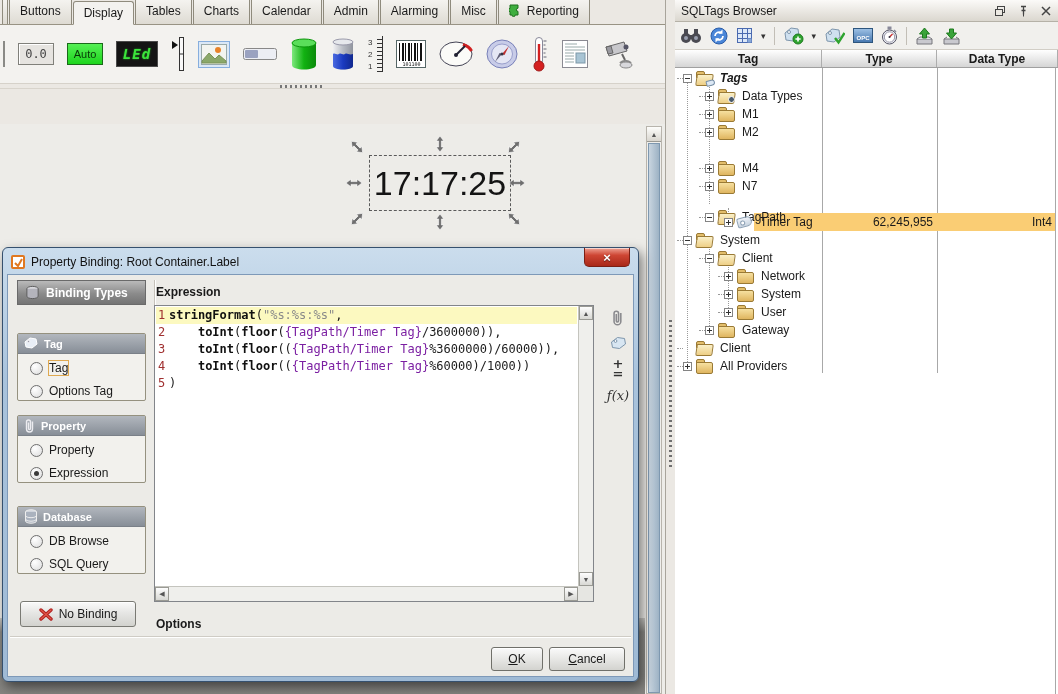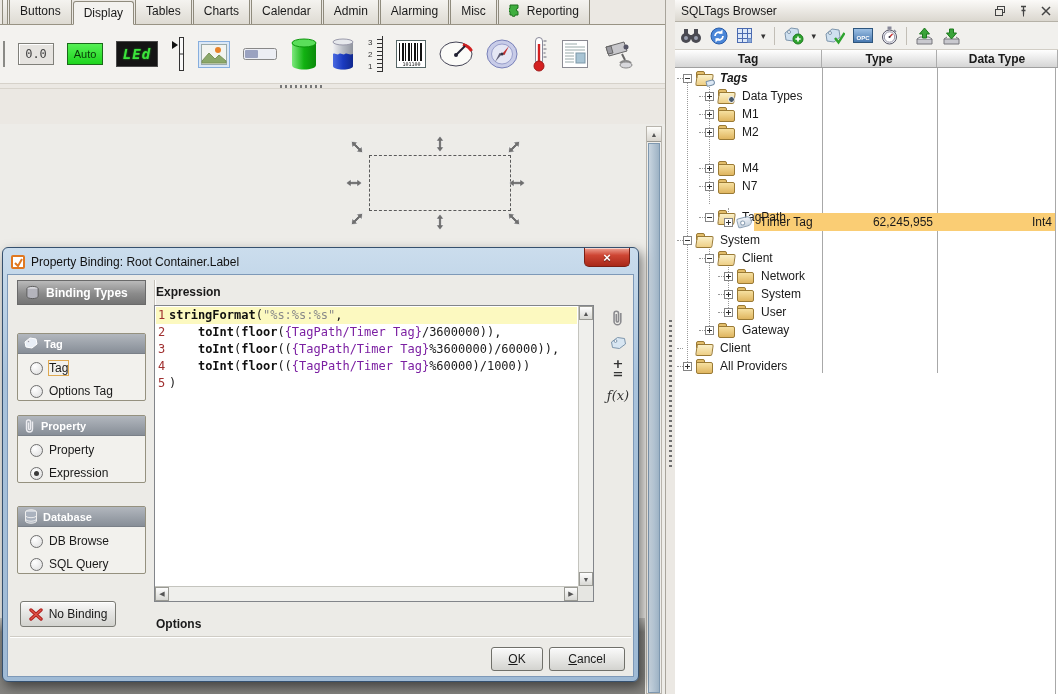--- a/index.html
+++ b/index.html
@@ -87,21 +87,21 @@
 .dlg-close{position:absolute;top:0;right:8px;width:46px;height:19px;border:1px solid #7a1f14;border-top:none;border-radius:0 0 5px 5px;background:linear-gradient(#EFA293,#CE4634 40%,#A82818);color:#fff;font-weight:bold;font-size:13px;display:flex;align-items:center;justify-content:center;box-shadow:inset 0 1px 0 rgba(255,255,255,.55);text-shadow:0 1px 1px rgba(0,0,0,.5)}
 .dlg-body{position:absolute;left:4px;right:4px;top:26px;bottom:4px;background:#ECEBE7;border:1px solid #7E99B8}
 .bind-hdr{position:absolute;left:9px;top:5px;width:129px;height:25px;background:linear-gradient(#BABABA,#8B8B8B 55%,#747474);color:#fff;font-weight:bold;display:flex;align-items:center;gap:6px;padding:0 7px;border:1px solid #6a6a6a}
 .vsep{position:absolute;left:146px;top:5px;bottom:75px;width:1px;background:#C6C2BA;box-shadow:1px 0 0 #fff}
 .group{position:absolute;left:9px;width:129px;border:1px solid #95917F;background:#F2F1ED;border-radius:2px}
 .group-h{height:20px;background:linear-gradient(#B2B7BE,#878E97);color:#fff;font-weight:bold;font-size:11px;display:flex;align-items:center;gap:5px;padding:0 6px;border-bottom:1px solid #7A8088}
 .radio-row{display:flex;align-items:center;gap:6px;padding:7px 4px 2px 12px;font-size:12px}
 .radio{width:13px;height:13px;border-radius:50%;border:1px solid #6f6f6f;background:radial-gradient(circle at 35% 30%,#fff,#dcdcdc);position:relative;flex:none}
 .radio.on::after{content:"";position:absolute;inset:3px;border-radius:50%;background:#3a3a3a}
 .rlbl.focus{box-shadow:0 0 0 1px #DFA951}
-.nobind{position:absolute;left:12px;top:326px;width:96px;height:26px;display:flex;align-items:center;justify-content:center;gap:6px;background:linear-gradient(#FAFAFA,#E6E6E4 45%,#D2D2CE);border:1px solid #7a7a74;border-radius:3px;box-shadow:inset 0 1px 0 #fff;font-size:12px}
+.nobind{position:absolute;left:12px;top:326px;width:116px;height:26px;display:flex;align-items:center;justify-content:center;gap:6px;background:linear-gradient(#FAFAFA,#E6E6E4 45%,#D2D2CE);border:1px solid #7a7a74;border-radius:3px;box-shadow:inset 0 1px 0 #fff;font-size:12px}
 .expr-lbl{position:absolute;left:148px;top:10px;font-weight:bold;font-size:12px}
 .editor{position:absolute;left:146px;top:30px;width:440px;height:297px;background:#fff;border:1px solid #82858A}
 .code{position:absolute;left:1px;top:1px;right:16px;bottom:16px;overflow:hidden;font:12px "DejaVu Sans Mono",monospace}
 .cline{display:flex;height:17px;line-height:17px;white-space:pre}
 .cline.hlyellow{background:#FCF9C0}
 .gut{width:13px;flex:none;color:#A03030;padding-left:2px}
 .c-fn{font-weight:bold;color:#111}
 .c-str{color:#8a8a8a}
 .c-tag{color:#7B1FA2}
 .c-p{color:#1a1a1a}
@@ -306,20 +306,21 @@
           </svg>
         </span>
       </div>
     </div>
   <div class="split-h">
       <i></i>
     </div>
   <div class="canvas">
     <div class="canvas-dark"></div>
     <div class="sel-box"></div>
+    <div class="time-label">17:17:25</div>
     <div id="handles">
         <span class="handle" style="left: 349px; top: 15px; transform: rotate(45deg);">
           <svg width="16" height="10" viewBox="0 0 16 10">
             <polygon points="0,5 5,1.2 5,3.6 11,3.6 11,1.2 16,5 11,8.8 11,6.4 5,6.4 5,8.8" fill="#6f6f6f" stroke="#fff" stroke-width="0.6"></polygon>
           </svg>
         </span>
         <span class="handle" style="left: 432px; top: 12px; transform: rotate(90deg);">
           <svg width="16" height="10" viewBox="0 0 16 10">
             <polygon points="0,5 5,1.2 5,3.6 11,3.6 11,1.2 16,5 11,8.8 11,6.4 5,6.4 5,8.8" fill="#6f6f6f" stroke="#fff" stroke-width="0.6"></polygon>
           </svg>

